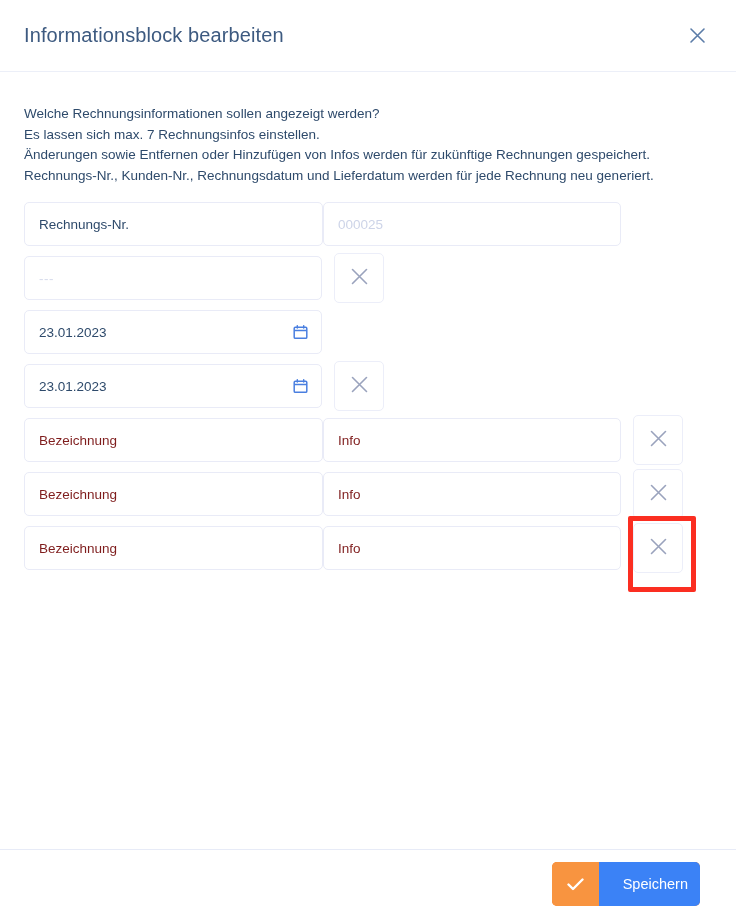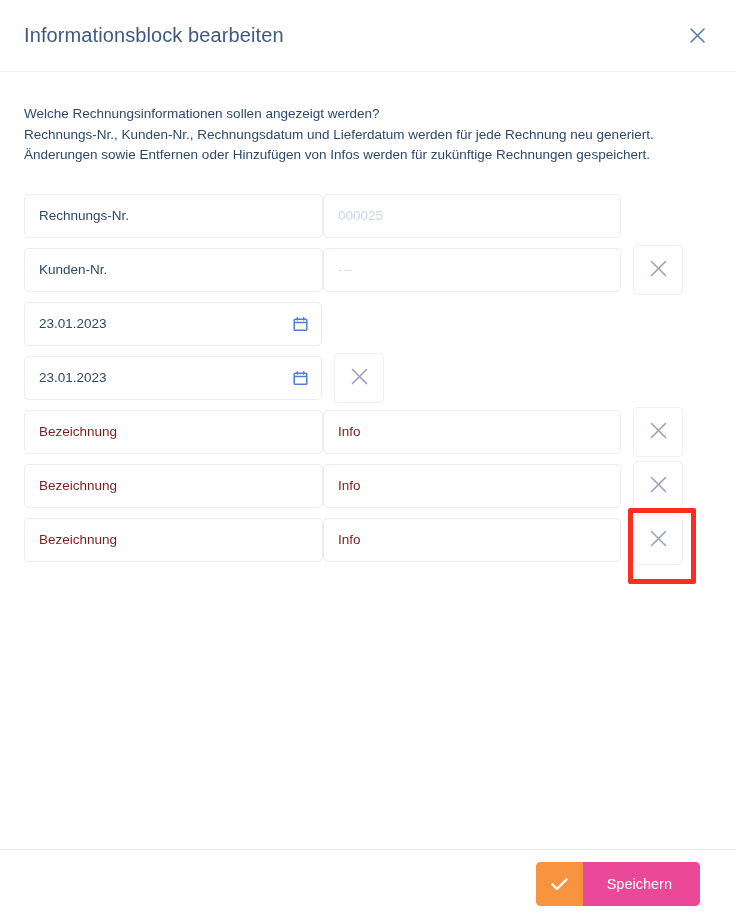--- a/index.html
+++ b/index.html
@@ -61,21 +61,21 @@
   .dialog-body {
     flex: 1 1 auto;
     padding: 32px 24px 0 24px;
     overflow: hidden;
   }
 
   .intro {
     font-size: 13.5px;
     line-height: 20.5px;
     color: #2e4a6b;
-    margin-bottom: 28px;
+    margin-bottom: 16px;
     white-space: nowrap;
   }
   .intro p { white-space: nowrap; }
 
   
   .rows { display: block; }
 
   .info-row {
     display: flex;
     align-items: center;
@@ -191,26 +191,26 @@
   .save-icon {
     width: 47px;
     flex: 0 0 47px;
     background: #f89440;
     display: flex;
     align-items: center;
     justify-content: center;
   }
 
   .save-label {
-    padding: 0 28px 0 24px;
+    padding: 0 12px 0 24px;
     display: flex;
     align-items: center;
     color: #ffffff;
     font-size: 14.5px;
-    background: #ec4899;
+    background: #3b82f6;
     white-space: nowrap;
   }
 </style>
 </head>
 <body>
 
 <div class="dialog">
 
   <div class="dialog-header">
     <div class="dialog-title">Informationsblock bearbeiten</div>
@@ -220,38 +220,36 @@
           <path d="M2 2 L15 15 M15 2 L2 15" stroke="#5b7ca8" stroke-width="1.6" fill="none" stroke-linecap="round"></path>
         </svg>
       </span>
     </button>
   </div>
 
   <div class="dialog-body">
 
     <div class="intro">
       <p>Welche Rechnungsinformationen sollen angezeigt werden?</p>
+      <p>Es lassen sich max. 7 Rechnungsinfos einstellen.</p>
+      <p>Änderungen sowie Entfernen oder Hinzufügen von Infos werden für zukünftige Rechnungen gespeichert.</p>
       <p>Rechnungs-Nr., Kunden-Nr., Rechnungsdatum und Lieferdatum werden für jede Rechnung neu generiert.</p>
-      <p>Änderungen sowie Entfernen oder Hinzufügen von Infos werden für zukünftige Rechnungen gespeichert.</p>
     </div>
 
     <div class="rows" id="rows-container">
         <div class="info-row">
           <div class="field field-label">
             <span class="txt-dark">Rechnungs-Nr.</span>
           </div>
           <div class="field field-value no-remove">
             <span class="txt-faint">000025</span>
           </div>
           <div class="remove-slot"></div>
         </div>
         <div class="info-row">
-          <div class="field field-label">
-            <span class="txt-dark">Kunden-Nr.</span>
-          </div>
           <div class="field field-value">
             <span class="txt-dash">---</span>
           </div>
           <button class="remove-btn">
             <span><svg width="19" height="19" viewBox="0 0 19 19">
                 <path d="M2.5 2.5 L16.5 16.5 M16.5 2.5 L2.5 16.5" stroke="#9aa3bd" stroke-width="1.6" fill="none" stroke-linecap="round"></path>
               </svg></span>
           </button>
         </div>
         <div class="info-row">

